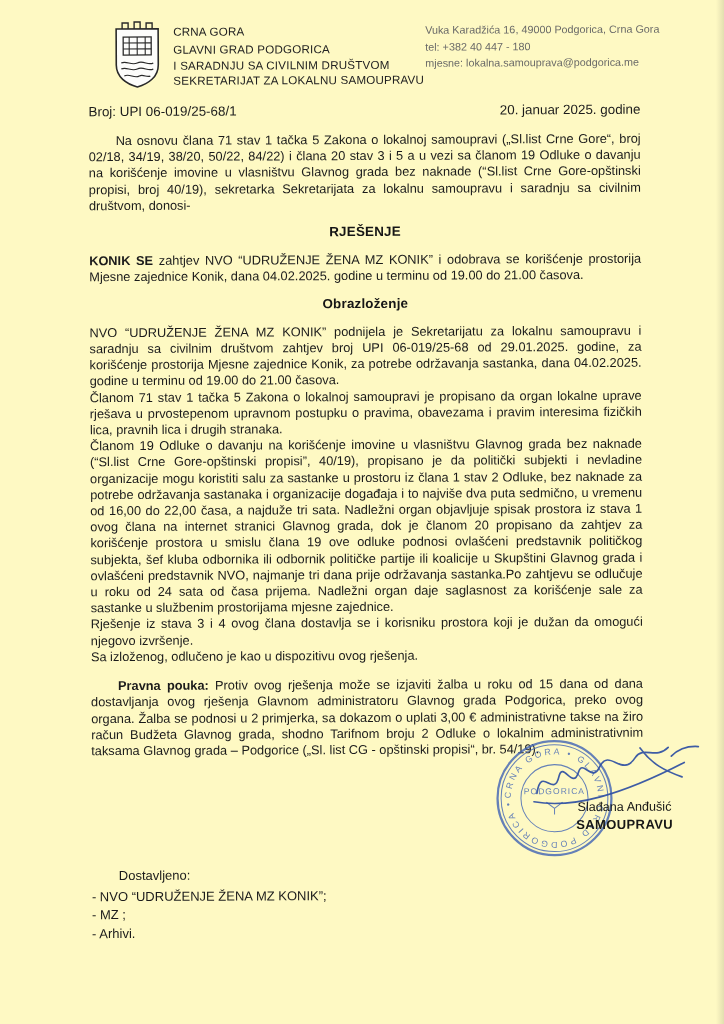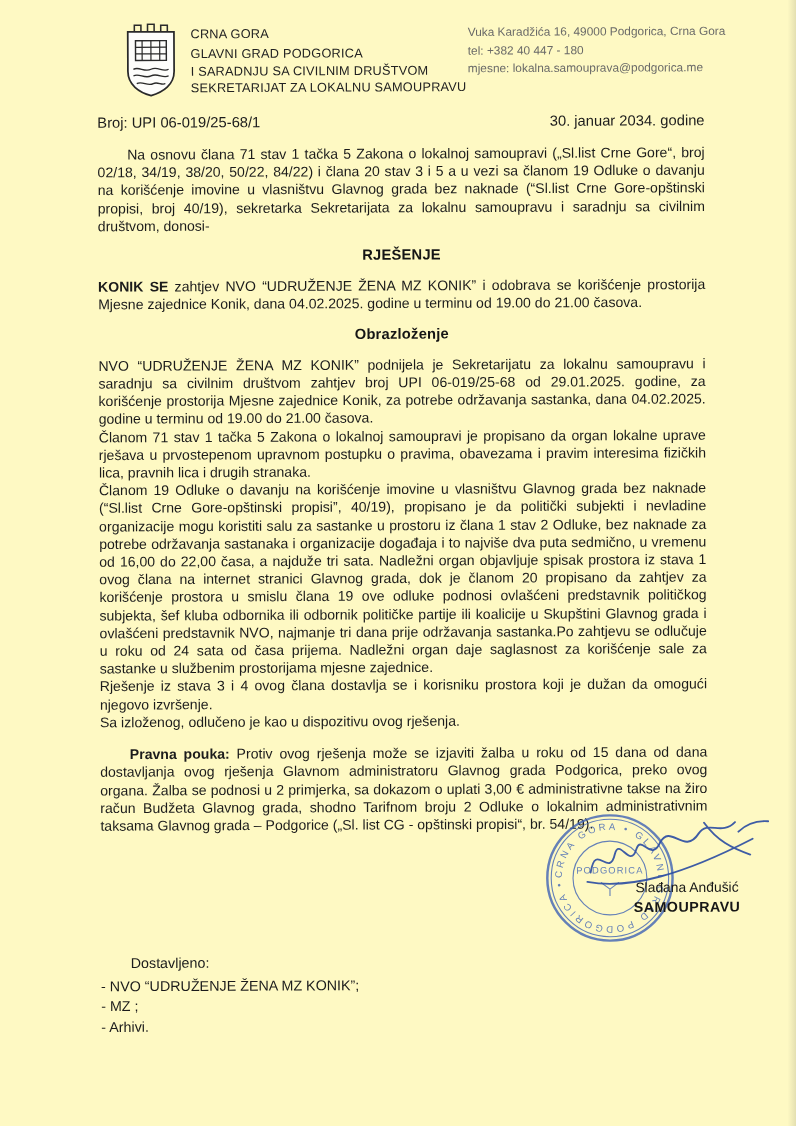--- a/index.html
+++ b/index.html
@@ -96,21 +96,21 @@
       </div>
       <div class="contact">
         <div>Vuka Karadžića 16, 49000 Podgorica, Crna Gora</div>
         <div>tel: +382 40 447 - 180</div>
         <div>mjesne: lokalna.samouprava@podgorica.me</div>
       </div>
     </header>
 
     <div class="ref-row">
       <span>Broj: UPI 06-019/25-68/1</span>
-      <span>30. januar 2034. godine</span>
+      <span>20. januar 2025. godine</span>
     </div>
 
     <main>
       <p class="indent">Na osnovu člana 71 stav 1 tačka 5 Zakona o lokalnoj samoupravi („Sl.list Crne Gore“, broj 02/18, 34/19, 38/20, 50/22, 84/22) i člana  20 stav 3 i 5 a u vezi sa članom 19  Odluke o davanju na korišćenje imovine u vlasništvu Glavnog grada bez naknade (“Sl.list Crne Gore-opštinski propisi, broj 40/19), sekretarka Sekretarijata za lokalnu samoupravu i saradnju sa civilnim društvom, donosi-</p>
 
       <h2>RJEŠENJE</h2>
 
       <p><span class="lead">KONIK SE</span><span> zahtjev NVO “UDRUŽENJE ŽENA MZ KONIK”  i odobrava se korišćenje prostorija Mjesne zajednice Konik, dana 04.02.2025. godine u terminu od 19.00 do 21.00 časova.</span></p>
 
       <h2>Obrazloženje</h2>

